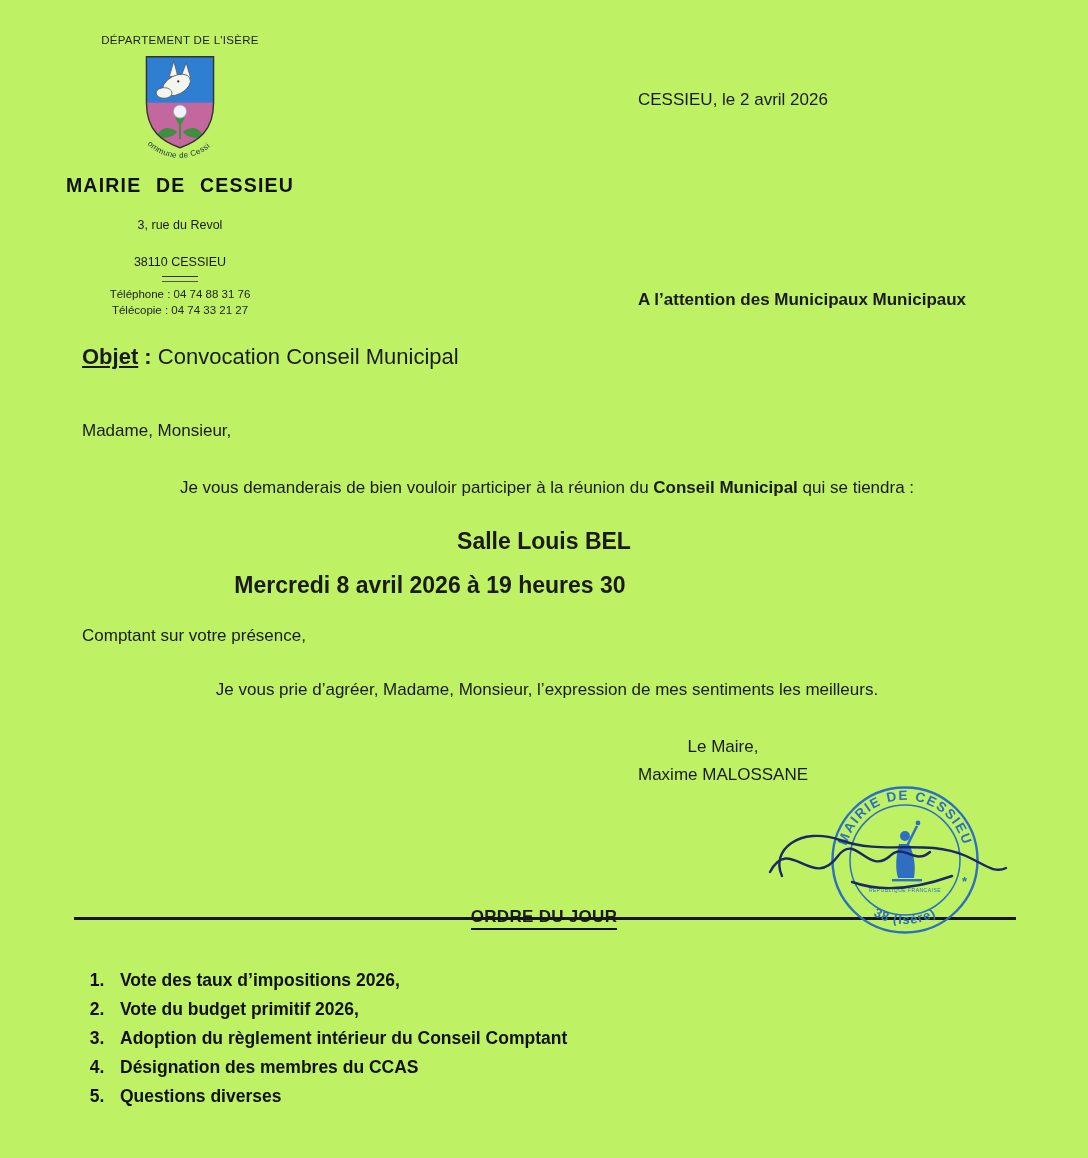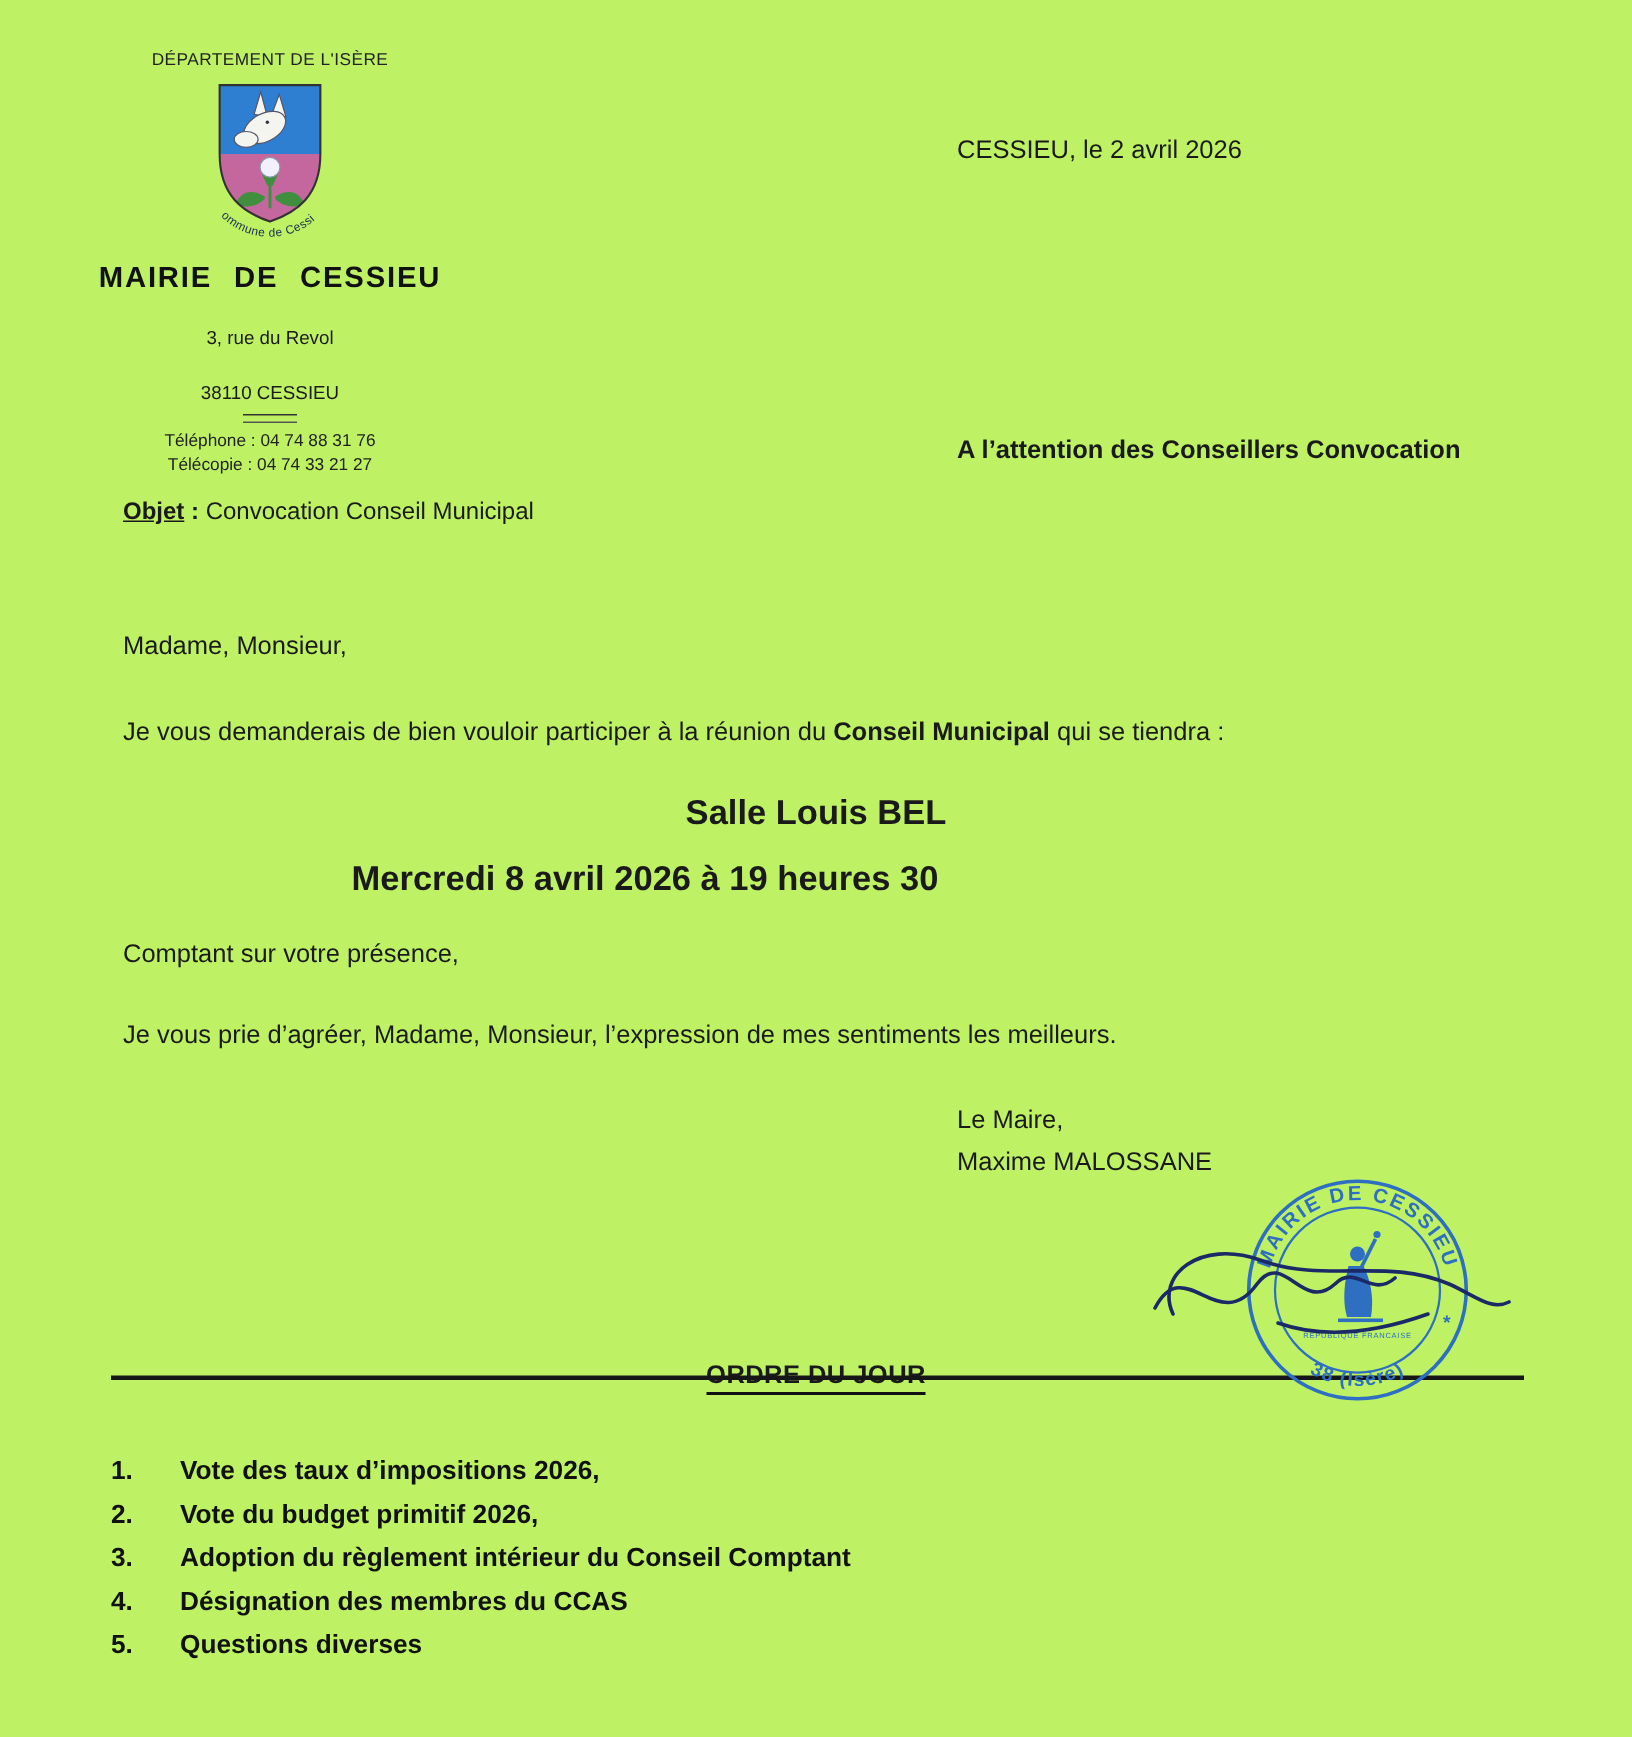--- a/index.html
+++ b/index.html
@@ -1,38 +1,38 @@
 <!DOCTYPE html>
 <html><head>
 <meta charset="utf-8">
 <style>
   html,body { margin:0; padding:0; background:#e9e9e9; }
   .page {
     position:relative; width:1088px; height:1158px; margin:0 auto;
     background:#bef264; overflow:hidden;
     font-family:"Liberation Sans", sans-serif; color:#1a1a1a;
   }
-  .abs { position:absolute; }
+  .abs { position:absolute;text-align:center; }
   .keepspace { white-space:pre-wrap; }
 
   
   .sender { left:58px; top:34px; width:244px; text-align:center; }
   .dept { font-size:11.5px; letter-spacing:0.3px; color:#222; }
   .coat { display:block; margin:7px auto 0; }
   .mairie { font-size:19.5px; font-weight:700; letter-spacing:1.2px; word-spacing:8px; margin-top:4px; color:#111; }
   .addr { font-size:12.5px; line-height:1.35; margin-top:20px; }
   .mini-rule { width:36px; height:4px; border-top:1.5px solid #333; border-bottom:1px solid #555; margin:5px auto 4px; }
   .tel { font-size:11.5px; line-height:1.45; text-align:center; color:#222; }
 
   
   .date-line { left:638px; top:90px; font-size:17px; }
   .attention { left:638px; top:290px; font-size:17px; font-weight:700; }
 
   
-  .objet { left:82px; top:333px; font-size:16px; }
+  .objet { left:82px; top:344px; font-size:22px; }
   .objet b { font-weight:700; }
   .objet .u { text-decoration:underline; }
   .salutation { left:82px; top:421px; font-size:17px; }
   .para1 { left:82px; top:478px; width:930px; font-size:17px; }
   .venue { left:0; top:528px; width:1088px; text-align:center; font-size:23px; font-weight:700; }
   .datetime { left:0; top:572px; width:860px; text-align:center; font-size:23px; font-weight:700; }
   .para2 { left:82px; top:626px; font-size:17px; }
   .para3 { left:82px; top:680px; width:930px; font-size:17px; }
   .signoff { left:638px; top:733px; font-size:17px; line-height:1.65; }
 
@@ -98,21 +98,21 @@
 
     <div class="mairie">MAIRIE DE CESSIEU</div>
     <div class="addr">3, rue du Revol</div>
     <div class="addr">38110 CESSIEU</div>
     <div class="mini-rule"></div>
     <div class="tel">Téléphone : 04 74 88 31 76</div>
     <div class="tel">Télécopie : 04 74 33 21 27</div>
   </div>
 
   <div class="abs date-line">CESSIEU, le 2 avril 2026</div>
-  <div class="abs attention">A l’attention des Conseillers Convocation</div>
+  <div class="abs attention">A l’attention des Municipaux Municipaux</div>
 
   <div class="abs objet keepspace"><b class="u">Objet</b><b> : </b><span>Convocation Conseil Municipal</span></div>
 
   <div class="abs salutation">Madame, Monsieur,</div>
 
   <div class="abs para1 keepspace"><span>Je vous demanderais de bien vouloir participer à la réunion du </span><b>Conseil Municipal</b><span> qui se tiendra :</span></div>
 
   <div class="abs venue">Salle Louis BEL</div>
   <div class="abs datetime">Mercredi 8 avril 2026 à 19 heures 30</div>
 

